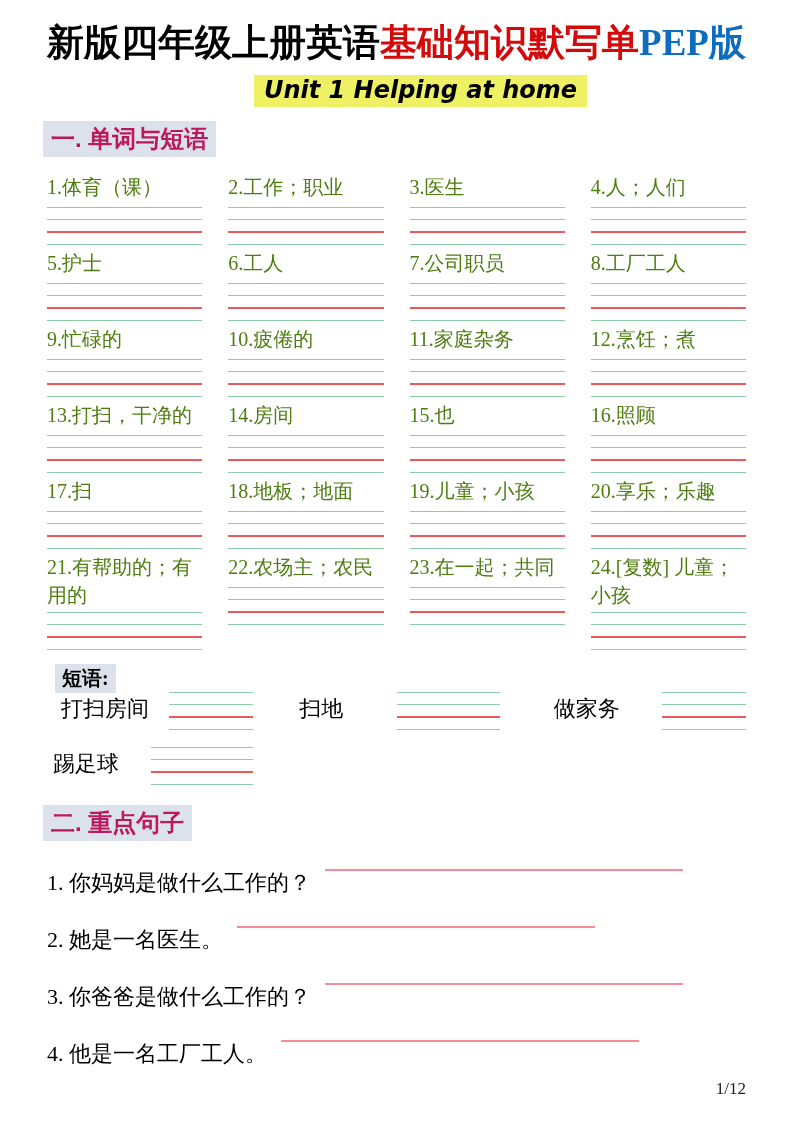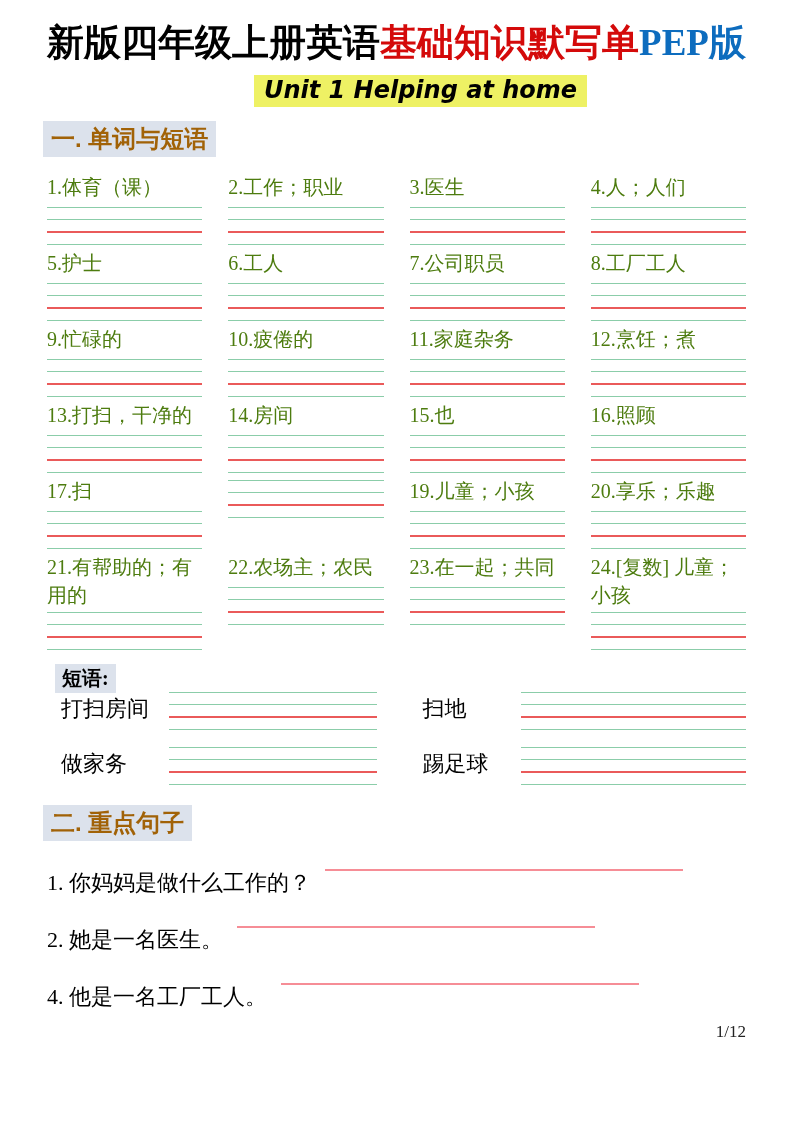--- a/index.html
+++ b/index.html
@@ -17,39 +17,39 @@
   .title .t-red{color:var(--title-red);}
   .title .t-blue{color:var(--title-blue);}
 
   
   .subtitle-row{text-align:center;margin-top:10px;}
   .subtitle{display:inline-block;background:var(--hl-yellow);color:#000;
             font-family:"DejaVu Sans",sans-serif;font-style:italic;font-weight:bold;
             font-size:24px;padding:1px 10px 3px 10px;margin-left:48px;}
 
   
-  .section-header{display:inline-block;background:var(--hdr-bg);color:#a16207;
+  .section-header{display:inline-block;background:var(--hdr-bg);color:#be185d;
                   font-family:"Liberation Sans",sans-serif;font-weight:bold;
                   font-size:24px;padding:2px 8px;}
   .sh1{margin:14px 0 6px -4px;}
   .sh2{margin:20px 12px 0 -4px;}
 
   
   .word-grid{display:grid;grid-template-columns:repeat(4,1fr);column-gap:26px;row-gap:4px;margin-top:10px;}
   .word-cell{display:flex;flex-direction:column;}
   .word-label{font-size:20px;line-height:1.4;min-height:31px;color:#4d7c0f;}
   .fourlines{margin-top:3px;}
   .wl{height:0;border-top:1.6px solid var(--line-green);}
   .wl + .wl{margin-top:11px;}
   .wl.red{border-top:2px solid var(--line-red);}
 
   
   .phrases-label{display:inline-block;background:var(--hdr-bg);font-size:20px;font-weight:bold;
                  padding:1px 7px;margin:14px 8px 0 8px;color:#000;}
-  .phrase-grid{display:grid;grid-template-columns:1fr 1fr;column-gap:40px;row-gap:14px;margin-top:-4px;}
+  .phrase-grid{display:grid;grid-template-columns:1fr 1fr 1fr;column-gap:40px;row-gap:14px;margin-top:-4px;}
   .phrase-row{display:flex;align-items:center;}
   .phrase-text{font-size:22px;flex-shrink:0;width:122px;color:#000;padding-left:14px;box-sizing:border-box;}
   .phrase-row:nth-child(even) .phrase-text{width:104px;padding-left:6px;}
   .phrase-lines{flex:1;}
 
   
   .sentences{margin-top:10px;}
   .sentence-row{display:flex;align-items:flex-start;margin-top:28px;height:29px;}
   .sentence-text{font-size:22px;white-space:nowrap;color:#000;line-height:1.3;}
   .sentence-line{width:358px;border-bottom:2px solid var(--underline-pink);margin-left:14px;margin-bottom:3px;}
@@ -220,20 +220,21 @@
       <div class="word-cell">
         <div class="word-label">17.扫</div>
         <div class="fourlines">
           <div class="wl"></div>
           <div class="wl"></div>
           <div class="wl red"></div>
           <div class="wl"></div>
         </div>
       </div>
       <div class="word-cell">
+        <div class="word-label">18.地板；地面</div>
         <div class="fourlines">
           <div class="wl"></div>
           <div class="wl"></div>
           <div class="wl red"></div>
           <div class="wl"></div>
         </div>
       </div>
       <div class="word-cell">
         <div class="word-label">19.儿童；小孩</div>
         <div class="fourlines">
@@ -341,20 +342,24 @@
   <div class="sentences">
       <div class="sentence-row">
         <div class="sentence-text">1. 你妈妈是做什么工作的？</div>
         <div class="sentence-line"></div>
       </div>
       <div class="sentence-row">
         <div class="sentence-text">2. 她是一名医生。</div>
         <div class="sentence-line"></div>
       </div>
       <div class="sentence-row">
+        <div class="sentence-text">3. 你爸爸是做什么工作的？</div>
+        <div class="sentence-line"></div>
+      </div>
+      <div class="sentence-row">
         <div class="sentence-text">4. 他是一名工厂工人。</div>
         <div class="sentence-line"></div>
       </div>
     </div>
 
   <div class="footer">1/12</div>
 
 </div>
 
 </body></html>

